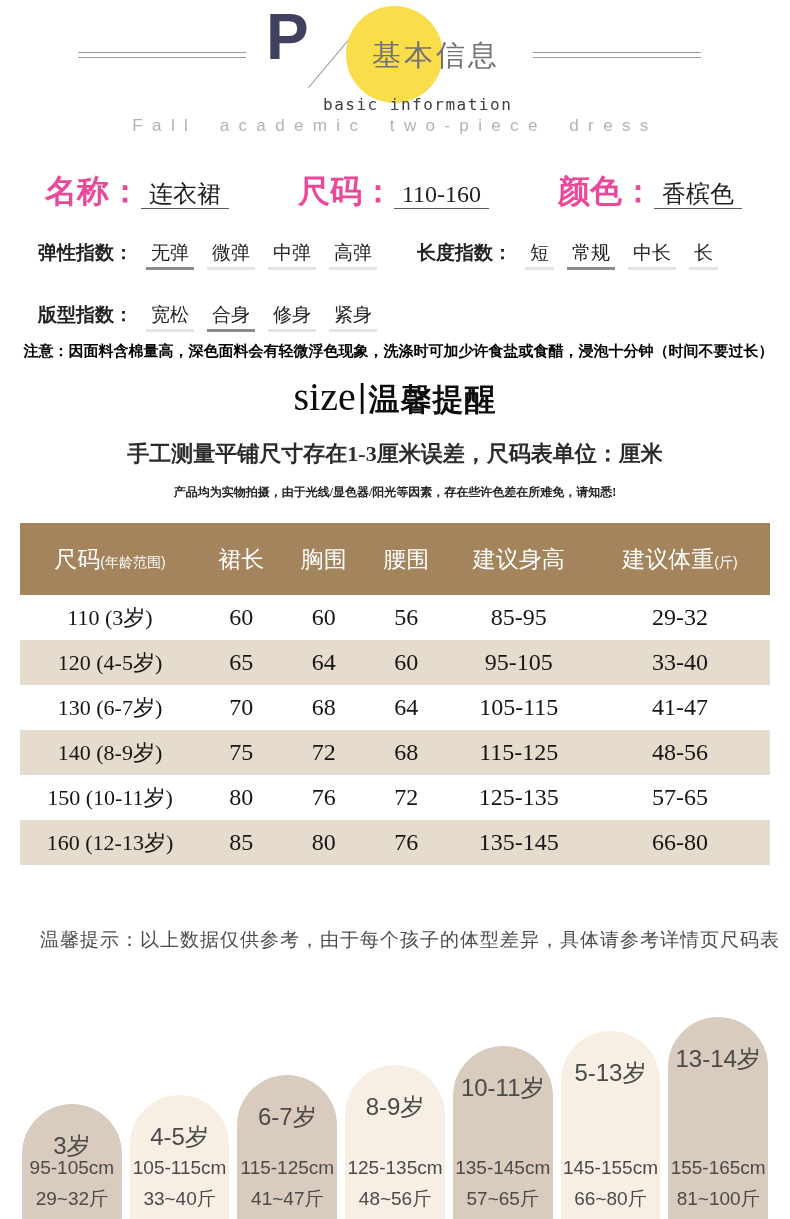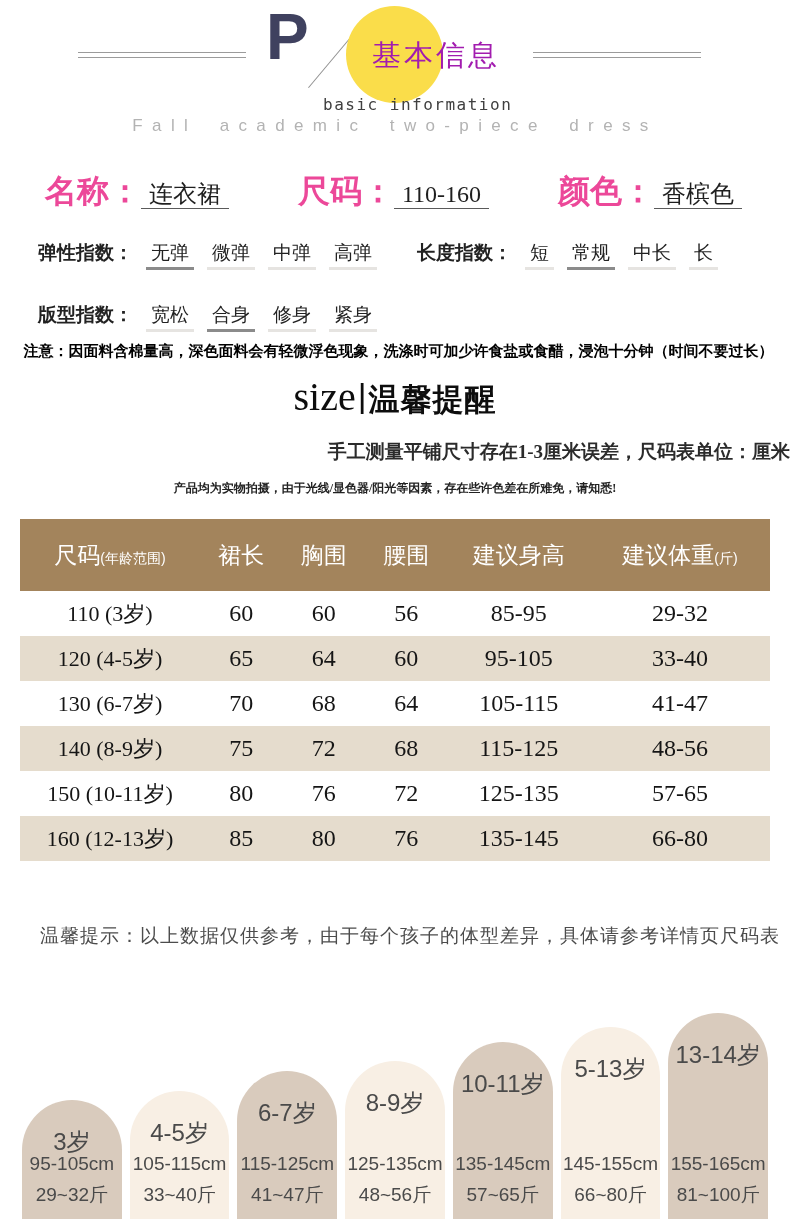--- a/index.html
+++ b/index.html
@@ -11,21 +11,21 @@
   body{width:790px;height:1219px;overflow:hidden;font-family:"Liberation Sans","DejaVu Sans",sans-serif;}
 
   
   .header{position:relative;height:148px;}
   .rule{position:absolute;width:168px;height:6px;border-top:1px solid #9b9b9b;border-bottom:1px solid #9b9b9b;}
   .rule-left{left:78px;top:52px;}
   .rule-right{left:533px;top:52px;}
   .logo-p{position:absolute;left:266px;top:0px;font-size:64px;font-weight:700;color:var(--logo_navy);font-family:"Liberation Sans",sans-serif;}
   .logo-slash{position:absolute;left:292px;top:52px;width:92px;height:1px;background:#8f8f8f;transform:rotate(-50deg);}
   .logo-circle{position:absolute;left:346px;top:6px;width:97px;height:97px;border-radius:50%;background:var(--circle_yellow);}
-  .title-cn{position:absolute;left:372px;top:36px;font-family:"Liberation Serif","DejaVu Serif",serif;font-size:29px;color:#a21caf;letter-spacing:3px;}
+  .title-cn{position:absolute;left:372px;top:36px;font-family:"Liberation Serif","DejaVu Serif",serif;font-size:29px;color:#737373;letter-spacing:3px;}
   .title-en{position:absolute;left:323px;top:77px;font-family:"DejaVu Sans Mono",monospace;font-size:16px;color:#404040;letter-spacing:1.5px;margin-top:18px;}
   .subtitle{position:absolute;top:116px;left:0;width:100%;text-align:center;font-size:17px;color:#b3b3b3;letter-spacing:0.55em;word-spacing:0.5em;}
 
   
   .product{display:flex;justify-content:space-between;margin:22px 48px 0 45px;align-items:baseline;}
   .pgroup{white-space:nowrap;}
   .plabel{font-family:"Liberation Serif","DejaVu Serif",serif;font-weight:700;font-size:32px;color:#ec4899;margin-top:29px;}
   .pvalue{font-family:"Liberation Serif","DejaVu Serif",serif;font-size:24px;color:#1f1f1f;border-bottom:1px solid #5a5a5a;padding:0 8px 1px;}
 
   
@@ -35,21 +35,21 @@
   .idx-label{font-family:"Liberation Serif","DejaVu Serif",serif;font-weight:700;font-size:19px;color:#222;}
   .opt{display:inline-block;font-family:"Liberation Serif","DejaVu Serif",serif;font-size:19px;color:#222;margin-left:13px;padding:0 5px 1px;border-bottom:3px solid #e6e4e1;}
   .opt.selected{border-bottom-color:#8b8b8b;}
 
   
   .notice{margin-top:10px;text-align:center;font-family:"Liberation Serif","DejaVu Serif",serif;font-weight:700;font-size:15px;color:#000000;padding-left:7px;}
   .size-title{margin-top:12px;text-align:center;color:#0d0d0d;}
   .size-en{font-family:"Liberation Serif","DejaVu Serif",serif;font-size:40px;}
   .size-bar{font-size:34px;font-weight:400;position:relative;top:-3px;padding:0 2px;}
   .size-cn{font-family:"Liberation Serif","DejaVu Serif",serif;font-weight:700;font-size:31px;letter-spacing:1px;}
-  .m1{margin-top:18px;text-align:right;font-family:"Liberation Serif","DejaVu Serif",serif;font-size:19px;font-weight:700;color:#2b2b2b;}
+  .m1{margin-top:18px;text-align:center;font-family:"Liberation Serif","DejaVu Serif",serif;font-size:22px;font-weight:700;color:#2b2b2b;}
   .m2{margin-top:15px;text-align:center;font-family:"Liberation Serif","DejaVu Serif",serif;font-size:12px;font-weight:700;color:#222;}
 
   
   .size-table{margin:22px 20px 0;}
   .trow,.thead{display:grid;grid-template-columns:24% 11% 11% 11% 19% 24%;align-items:center;text-align:center;}
   .thead{background:var(--header_bg);color:#fff;height:72px;font-size:23px;}
   .thead .sub{font-size:14px;}
   .trow{height:45px;font-family:"Liberation Serif","DejaVu Serif",serif;font-size:24px;color:#151515;}
   .tbody .trow:nth-child(even){background:var(--stripe);}
   .trow .c0{font-size:22px;}

